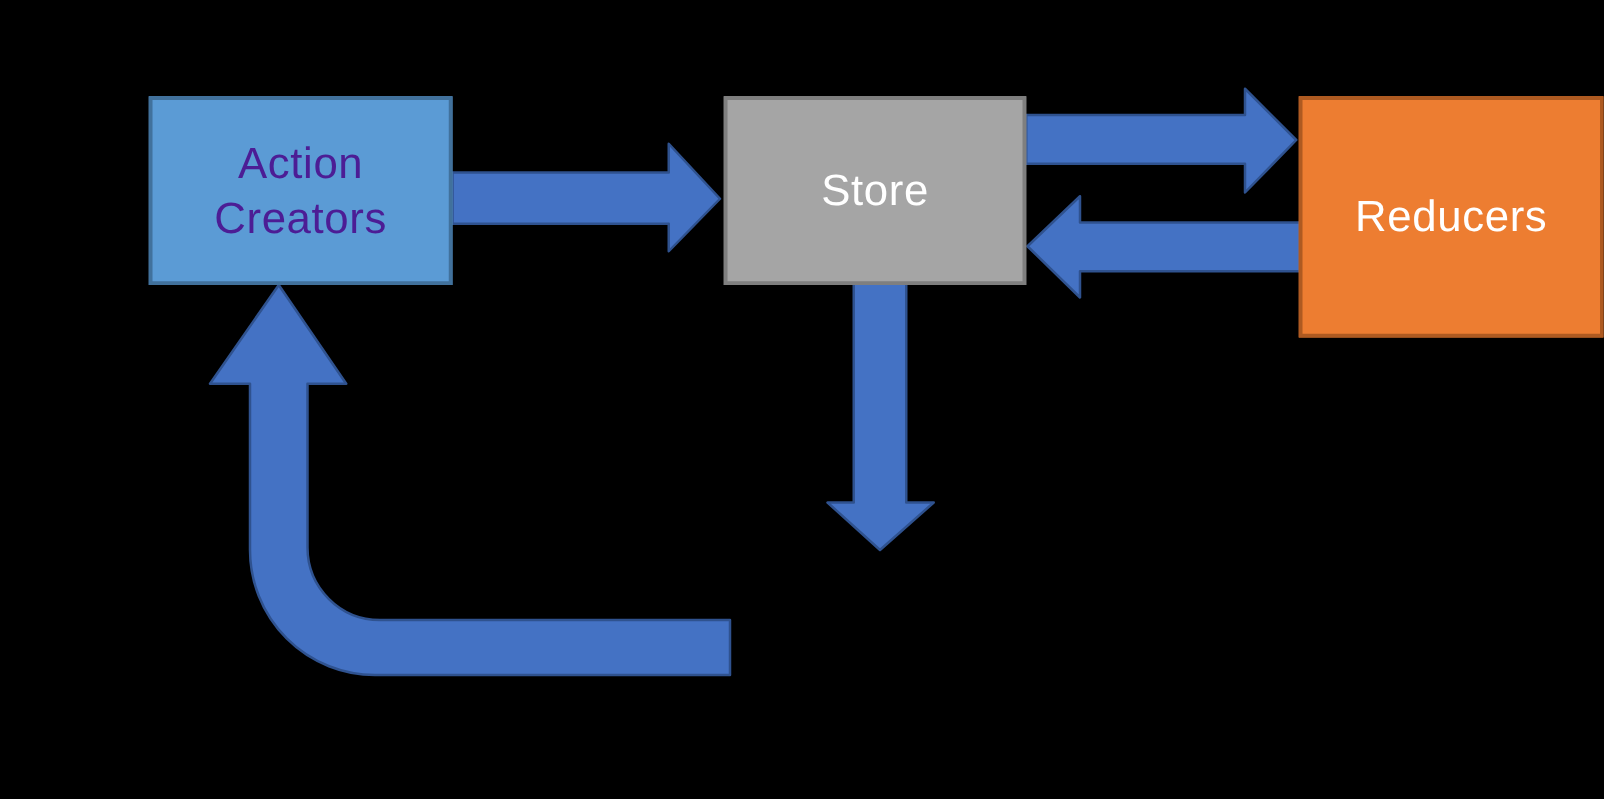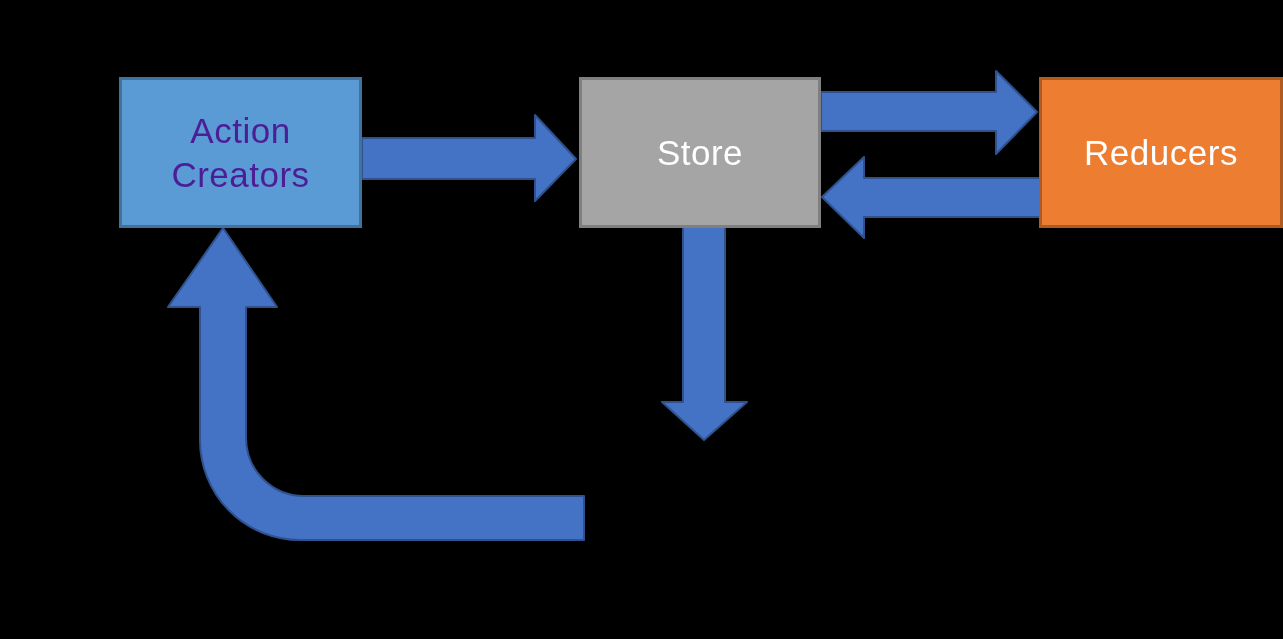--- a/index.html
+++ b/index.html
@@ -53,18 +53,18 @@
     </svg>
 
   <div class="node" style="left: 119px; top: 77px; width: 243px; height: 151px; background: rgb(91, 155, 213); border-color: rgb(65, 113, 156);">
     <span class="node-label" style="color: #4c1d95; text-align: center;">Action Creators</span>
   </div>
 
   <div class="node" style="left: 579px; top: 77px; width: 242px; height: 151px; background: rgb(165, 165, 165); border-color: rgb(127, 127, 127);">
     <span class="node-label" style="color: rgb(255, 255, 255);">Store</span>
   </div>
 
-  <div class="node" style="left: 1039px; top: 77px; width: 244px; height: 151px; background: rgb(237, 125, 49); border-color: rgb(174, 90, 33);">
+  <div class="node" style="left: 1039px; top: 77px; width: 244px; height: 193px; background: rgb(237, 125, 49); border-color: rgb(174, 90, 33);">
     <span class="node-label" style="color: rgb(255, 255, 255);">Reducers</span>
   </div>
 
 
 </div>
 
 </body></html>

